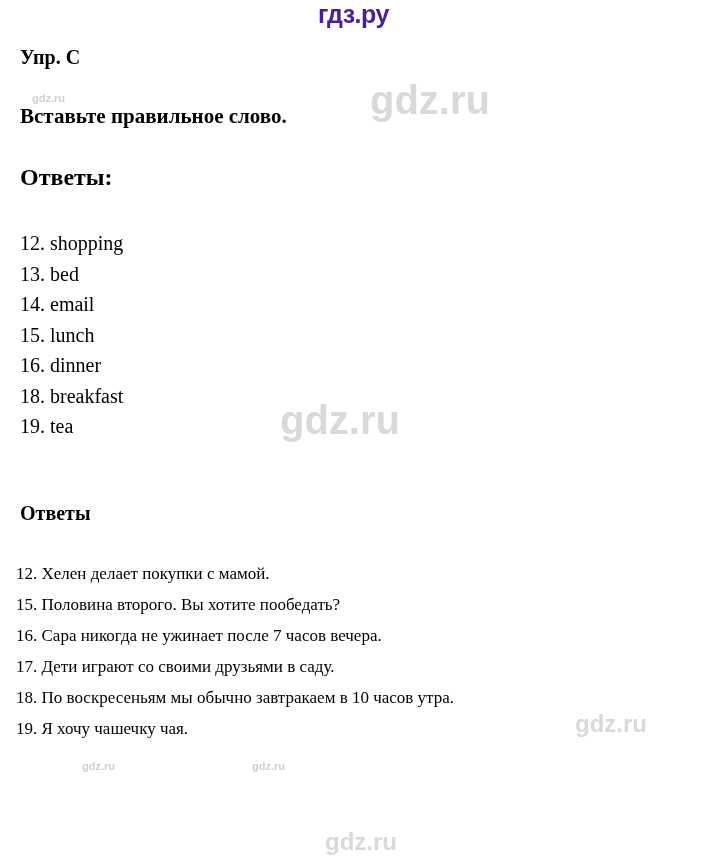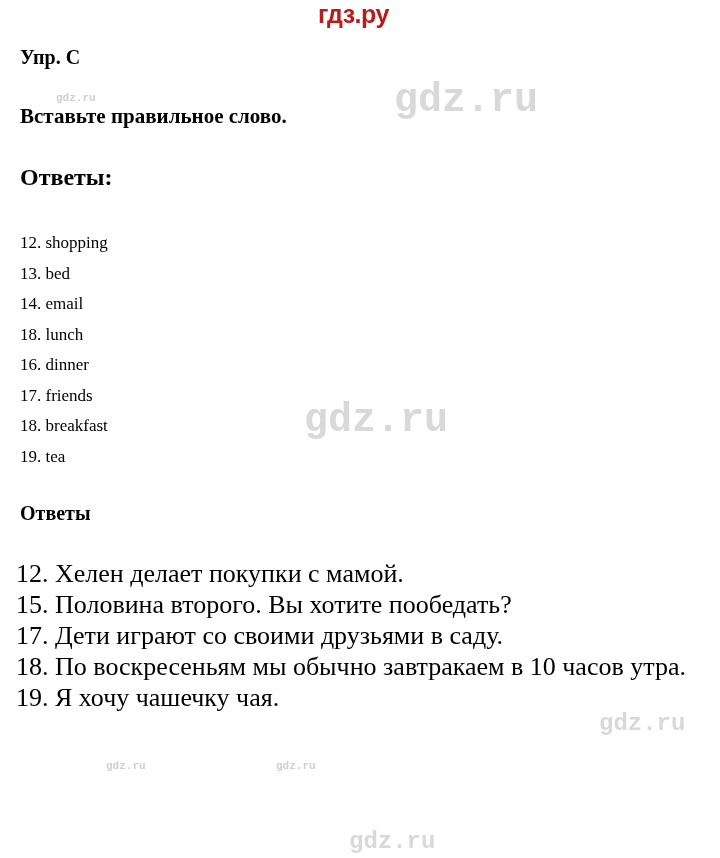--- a/index.html
+++ b/index.html
@@ -17,34 +17,33 @@
   }
 
   
   .site-logo {
     position: absolute;
     top: 0;
     left: 318px;
     font-family: "Liberation Sans", sans-serif;
     font-weight: bold;
     font-size: 25px;
-    color: #b91c1c;
+    color: #4c1d95;
     letter-spacing: -0.5px;
   }
 
   
   .wm {
     position: absolute;
-    font-family: Liberation Mono, monospace;
+    font-family: Liberation Sans, sans-serif;
     font-weight: bold;
     color: #d9d9d9;
     white-space: nowrap;
     pointer-events: none;
     z-index: 0;
-    margin-left: 24px;
   }
   .wm-big-1 { top: 78px;  left: 370px; font-size: 40px; }
   .wm-big-2 { top: 398px; left: 280px; font-size: 40px; }
   .wm-big-3 { top: 828px; left: 325px; font-size: 24px; }
   .wm-big-4 { top: 710px; left: 575px; font-size: 24px; }
   .wm-sm { font-size: 11px; color: #cfcfcf; }
   .wm-sm-1 { top: 92px;  left: 32px; }
   .wm-sm-2 { top: 760px; left: 82px; }
   .wm-sm-3 { top: 760px; left: 252px; }
 
@@ -73,37 +72,37 @@
     position: absolute;
     top: 164px;
     left: 20px;
     font-size: 24px;
     font-weight: bold;
   }
   .answers-list {
     position: absolute;
     top: 228px;
     left: 20px;
-    font-size: 17px;
+    font-size: 20px;
     line-height: 30.5px;
   }
   .answers-list div { white-space: nowrap; }
 
   .translation-heading {
     position: absolute;
     top: 502px;
     left: 20px;
     font-size: 20px;
     font-weight: bold;
   }
   .translation-list {
     position: absolute;
     top: 558px;
     left: 16px;
-    font-size: 26px;
+    font-size: 17px;
     line-height: 31px;
     font-family: "Liberation Serif", serif;
   }
   .translation-list div { white-space: nowrap; }
 </style>
 </head>
 <body>
 
 <div class="site-logo">гдз.ру</div>
 
@@ -120,30 +119,30 @@
   <div class="ex-title">Упр. C</div>
 
   <div class="task">Вставьте правильное слово.</div>
 
   <div class="answers-heading">Ответы:</div>
 
   <div class="answers-list">
     <div>12. shopping</div>
     <div>13. bed</div>
     <div>14. email</div>
-    <div>18. lunch</div>
+    <div>15. lunch</div>
     <div>16. dinner</div>
-    <div>17. friends</div>
     <div>18. breakfast</div>
     <div>19. tea</div>
   </div>
 
   <div class="translation-heading">Ответы</div>
 
   <div class="translation-list">
     <div>12. Хелен делает покупки с мамой.</div>
     <div>15. Половина второго. Вы хотите пообедать?</div>
+    <div>16. Сара никогда не ужинает после 7 часов вечера.</div>
     <div>17. Дети играют со своими друзьями в саду.</div>
     <div>18. По воскресеньям мы обычно завтракаем в 10 часов утра.</div>
     <div>19. Я хочу чашечку чая.</div>
   </div>
 
 </div>
 
 </body></html>

